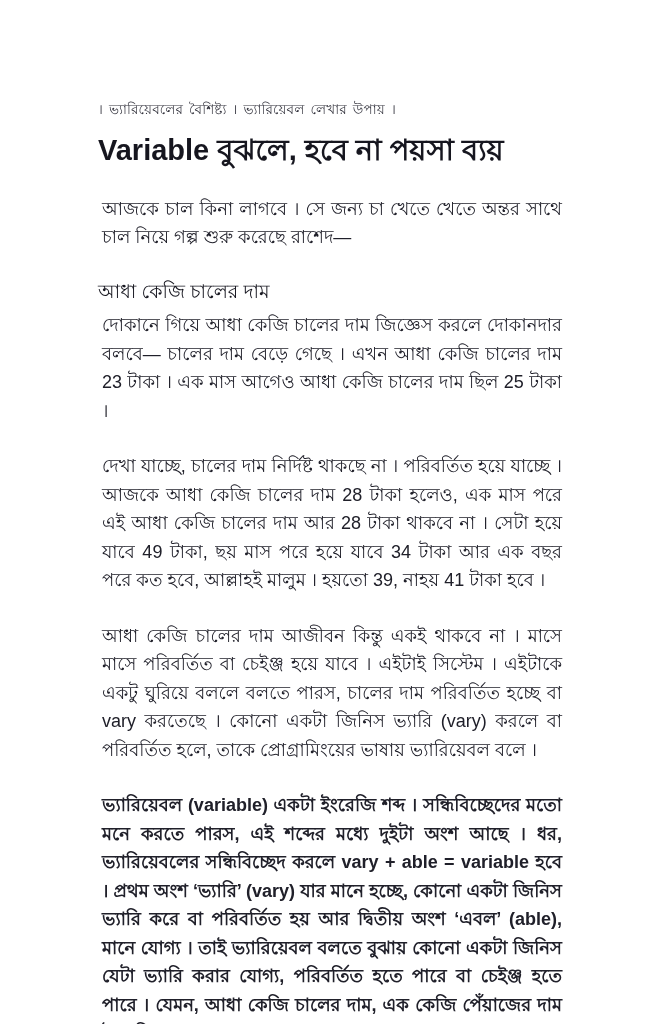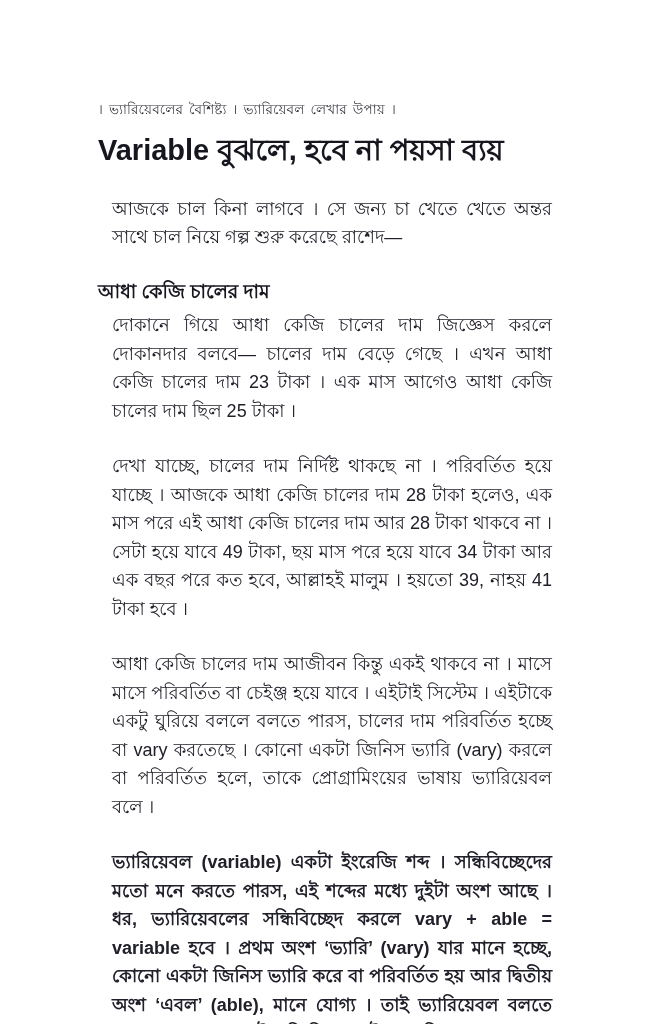--- a/index.html
+++ b/index.html
@@ -29,32 +29,32 @@
   }
   .title {
     margin: 13px 0 0 0;
     font-size: 29px;
     line-height: 1.25;
     font-weight: 700;
     color: #16161f;
     letter-spacing: 0;
   }
   .body-para {
-    margin: 14px;
+    margin: 4px;
     font-size: 18px;
     line-height: 28.5px;
     text-align: justify;
     color: #20202a;
   }
   .para-intro   { margin-top: 27px; }
   .section-heading {
     margin: 27px 0 0 0;
     font-size: 19px;
     line-height: 1.35;
-    font-weight: 700;
+    font-weight: 400;
     color: #16161f;
   }
   .para-shop    { margin-top: 7px; }
   .para-change  { margin-top: 27px; }
   .para-system  { margin-top: 27px; }
   .para-word    { margin-top: 27px; font-weight: bold; }
   .page-footer {
     margin-top: 31px;
     font-size: 17px;
     line-height: 1.3;

